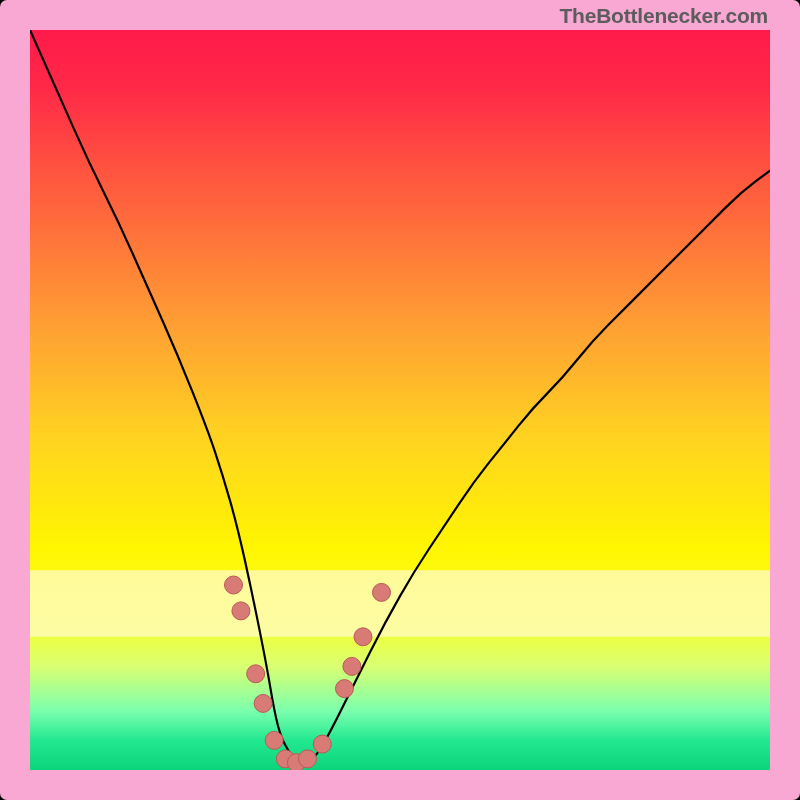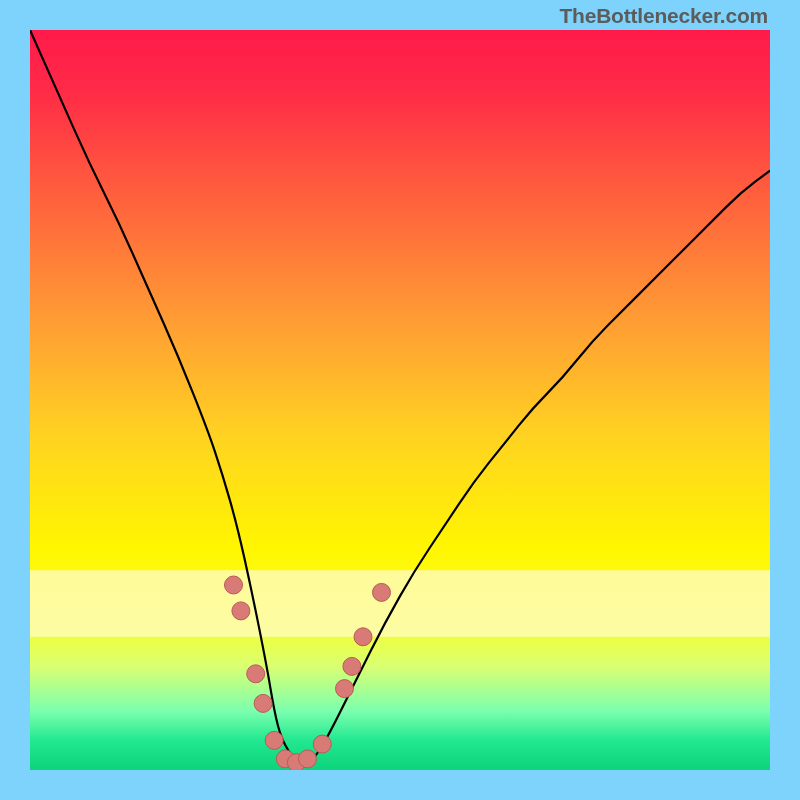--- a/index.html
+++ b/index.html
@@ -7,21 +7,22 @@
     padding: 0;
     width: 800px;
     height: 800px;
     background: #000;
     font-family: Arial, Helvetica, sans-serif;
     overflow: hidden;
   }
   .frame {
     position: absolute;
     inset: 0;
-    background: #7dd3fc;
+    background: #f9a8d4;
+    border-radius: 7px;
   }
   .plot-area {
     position: absolute;
     left: 30px;
     top: 30px;
     width: 740px;
     height: 740px;
     overflow: hidden;
   }
   .watermark {

